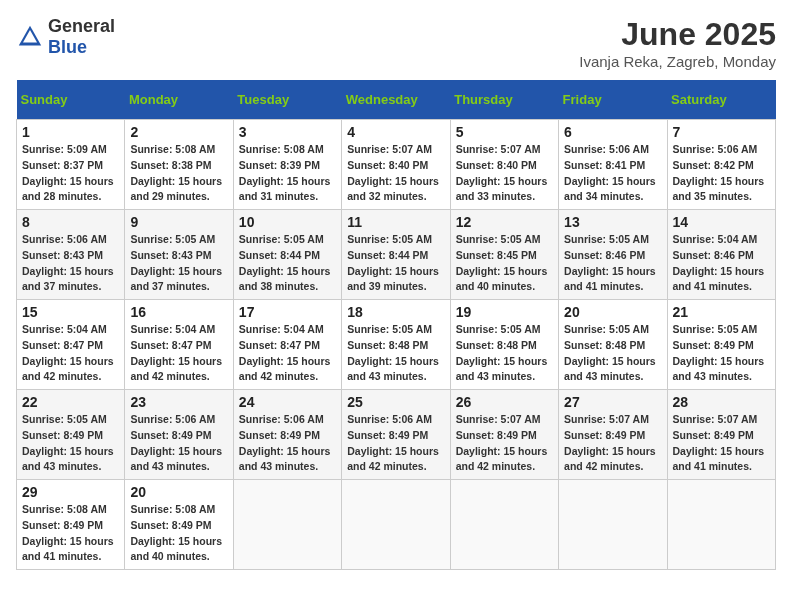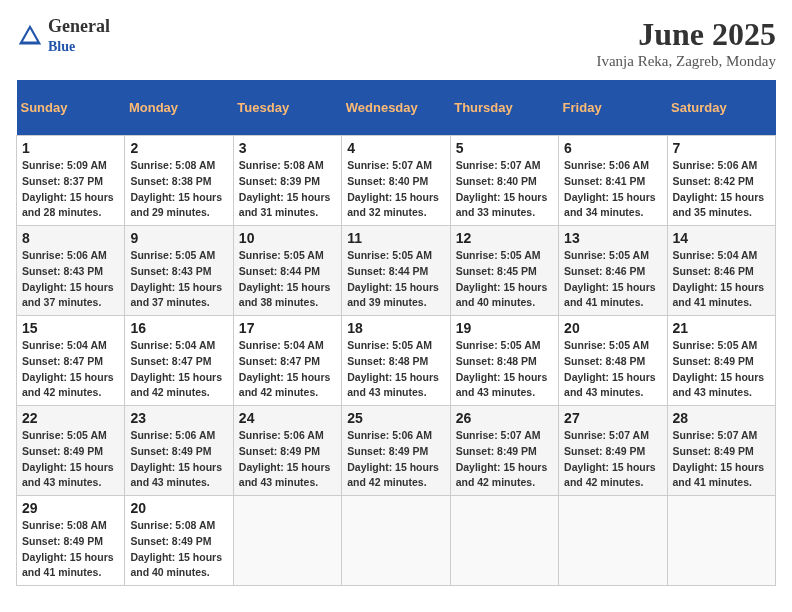--- a/index.html
+++ b/index.html
@@ -8,34 +8,33 @@
       background: #fff;
       width: 792px;
       min-height: 612px;
       padding: 16px;
     }
     .header-area {
       display: flex;
       justify-content: space-between;
       align-items: flex-start;
       margin-bottom: 10px;
-      font-family: Liberation Serif, serif;
     }
     .logo {
       display: flex;
       align-items: center;
       gap: 4px;
     }
     .logo-text-general {
       font-size: 18px;
       font-weight: bold;
       color: #333;
     }
     .logo-text-blue {
-      font-size: 14px;
+      font-size: 18px;
       font-weight: bold;
       color: #2255aa;
     }
     .logo-icon {
       width: 28px;
       height: 28px;
     }
     .title-area {
       text-align: right;
       margin-left: 8px;
@@ -49,22 +48,22 @@
       font-size: 15px;
       color: #555;
     }
     .calendar-table {
       width: 100%;
       border-collapse: collapse;
       font-size: 11px;
     }
     .calendar-table th {
       background: #2255aa;
-      color: #fdba74;
-      padding: 20px 4px;
+      color: #84cc16;
+      padding: 12px 4px;
       text-align: left;
       font-size: 13px;
       font-weight: bold;
     }
     .calendar-table td {
       border: 1px solid #ccc;
       vertical-align: top;
       padding: 4px 5px;
       width: calc(100% / 7);
       min-height: 80px;

